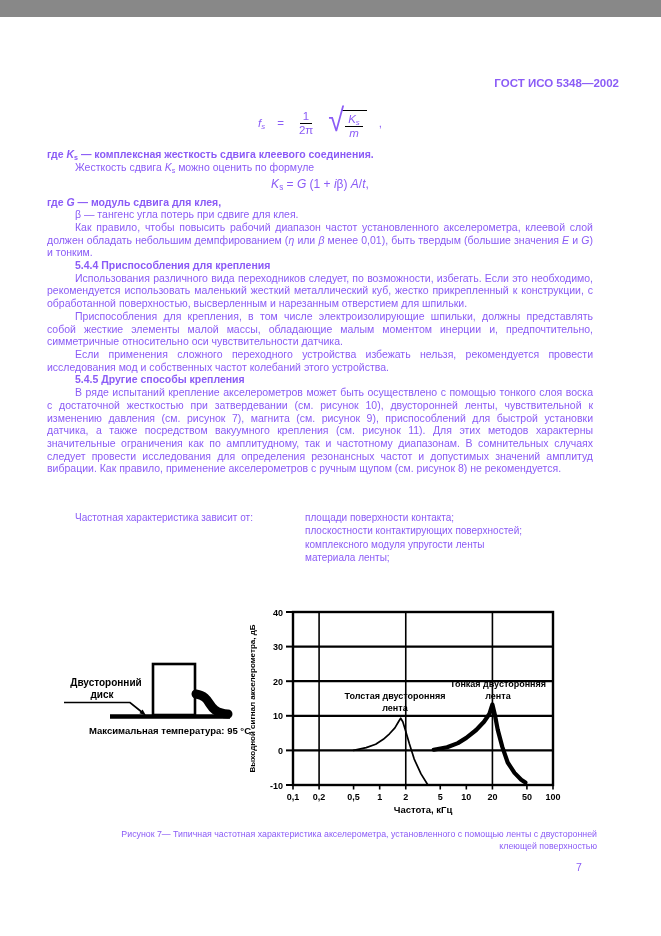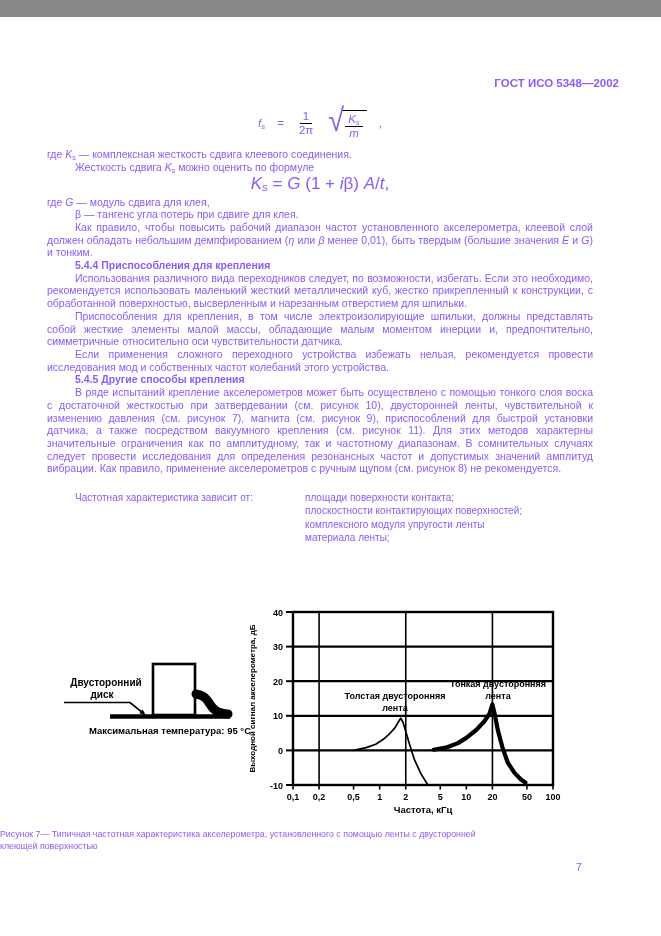--- a/index.html
+++ b/index.html
@@ -3,50 +3,50 @@
 <meta charset="utf-8">
 <style>
   html,body{margin:0;padding:0;background:#888;}
   .page{
     position:relative;width:661px;height:936px;margin:17px auto;background:#fff;color:#8b5cf6;
     font-family:"Liberation Sans",sans-serif;overflow:hidden;padding-left:24px;
   }
   .doc-header{position:absolute;top:60px;right:66px;font-weight:bold;font-size:11.5px;}
   .content{position:absolute;top:88px;left:47px;width:546px;font-size:10.5px;line-height:12.7px;}
   .content p{margin:0;text-align:justify;text-indent:28px;}
-  .content .noindent{text-indent:0;}
+  .content .noindent{text-indent:0;font-weight:bold;}
   .content .indent{text-indent:28px;}
   .heading{font-weight:bold;text-indent:28px;margin:0;}
   sub{font-size:68%;vertical-align:-2px;line-height:0;}
   .ivar{font-style:italic;}
   
   .formula-row{text-align:center;margin:2px 0 8px;}
   .f1wrap{display:inline-flex;align-items:center;gap:12px;font-size:11.5px;line-height:1.1;}
   .frac{display:inline-flex;flex-direction:column;align-items:center;line-height:1.15;}
   .frac .num{border-bottom:1px solid #000;padding:0 3px;}
   .frac .den{padding:0 3px;}
   .sqrt{display:inline-flex;align-items:flex-start;}
   .rsign{font-size:29px;line-height:26px;font-weight:300;margin-right:-3px;transform:scaleY(1.12);}
   .rbody{border-top:1.4px solid #000;padding:2px 4px 0 4px;margin-top:3px;}
-  .formula2-row{text-align:center;margin:4px 0 5px;font-size:17px;}
+  .formula2-row{text-align:center;margin:4px 0 5px;font-size:12px;}
   
-  .note{position:absolute;top:474px;left:47px;width:546px;display:flex;font-size:10px;line-height:13.3px;}
+  .note{position:absolute;top:494px;left:47px;width:546px;display:flex;font-size:10px;line-height:13.3px;}
   .note-label{width:258px;box-sizing:border-box;padding-left:28px;flex:none;}
   .note-items{flex:1;}
   
   .diagram-svg{position:absolute;left:58px;top:642px;}
   .chart-svg{position:absolute;left:243px;top:590px;}
   svg text{font-family:"Liberation Sans",sans-serif;fill:#000;}
   .svg-callout{font-weight:bold;font-size:10px;}
   .svg-temp{font-weight:bold;font-size:9.5px;}
   .tick-label{font-weight:bold;font-size:9px;}
   .axis-label{font-weight:bold;font-size:9.5px;}
   .y-axis-label{font-weight:bold;font-size:8px;}
   .curve-label{font-weight:bold;font-size:9px;}
-  .caption{position:absolute;top:811px;left:0;width:597px;text-align:left;font-size:8.8px;line-height:12px;}
+  .caption{position:absolute;top:811px;left:0;width:597px;text-align:right;font-size:8.8px;line-height:12px;}
   .page-number{position:absolute;top:844px;left:576px;font-size:10.5px;}
 </style>
 </head>
 <body>
 
 <div class="page">
 
   <div class="doc-header">ГОСТ ИСО 5348—2002</div>
 
   <div class="content">

